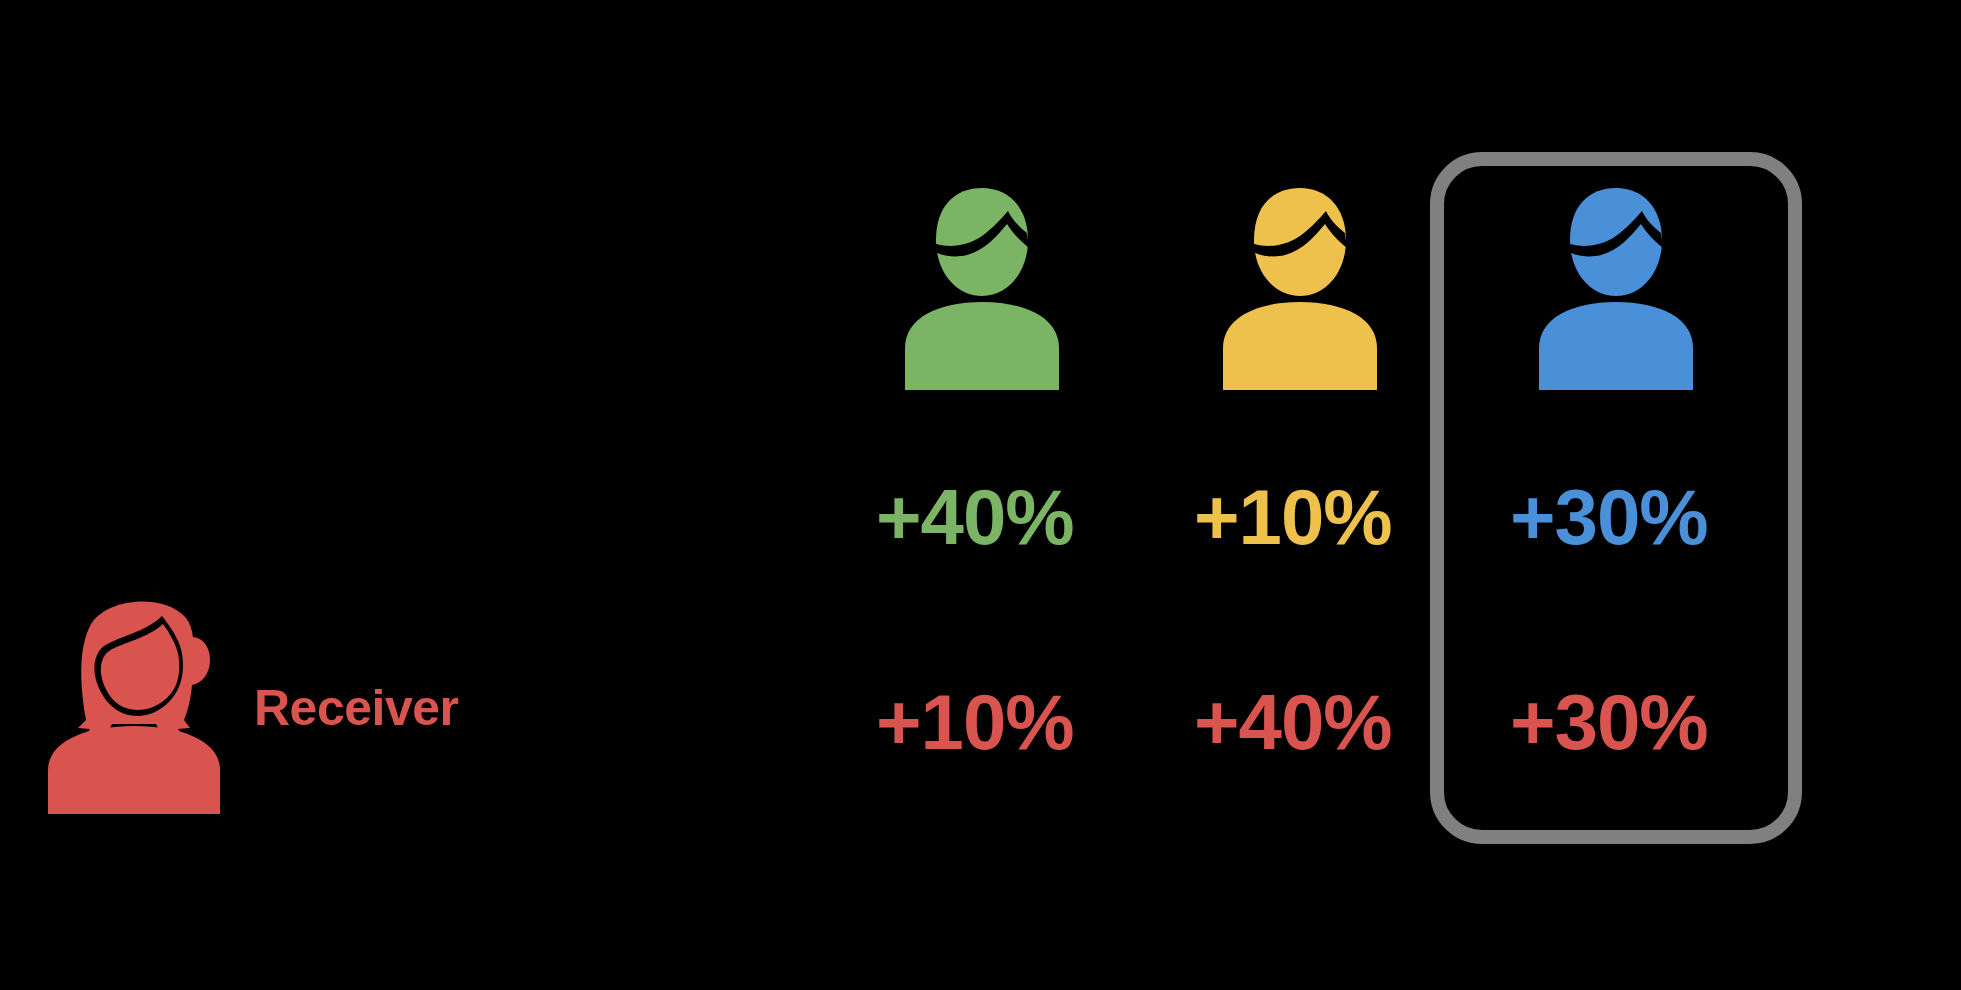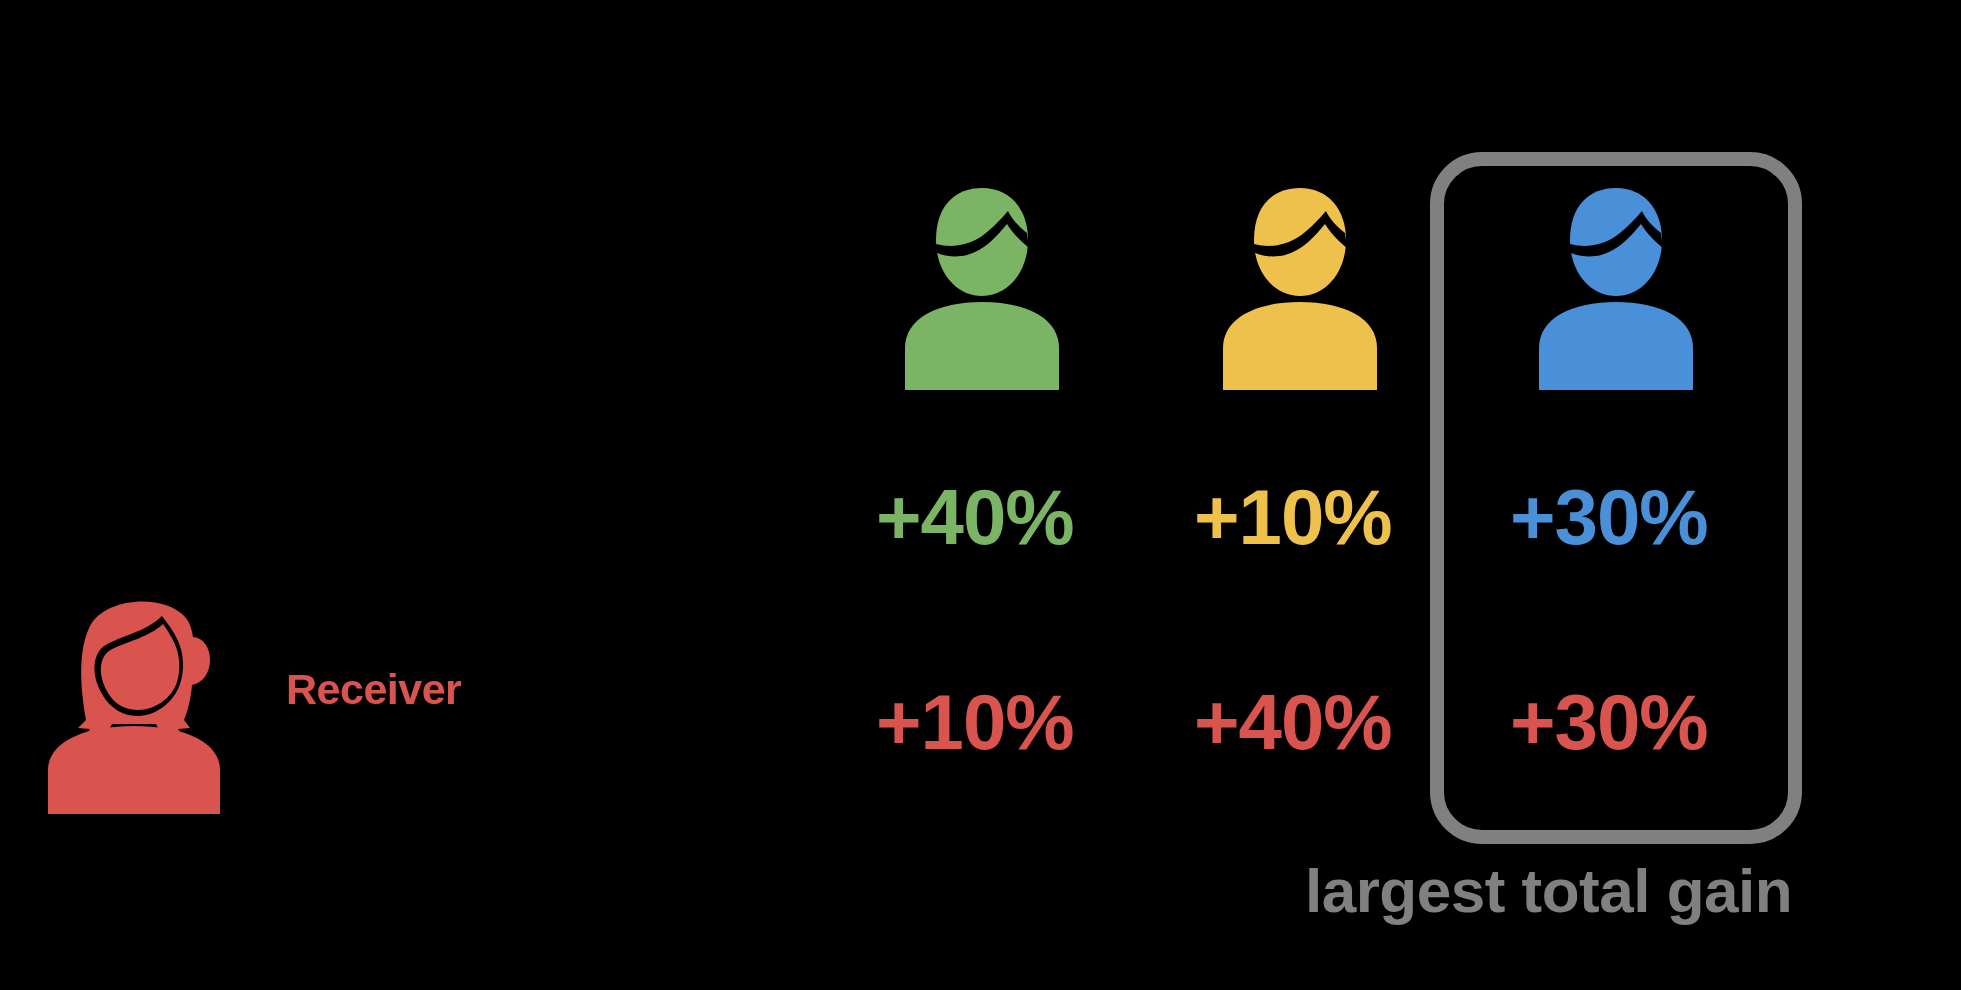--- a/index.html
+++ b/index.html
@@ -23,23 +23,23 @@
   .person{position:absolute;}
   .person svg{display:block;width:100%;height:100%;}
 
   .person-male-green{left:893px;top:178px;width:178px;height:212px;}
   .person-male-yellow{left:1211px;top:178px;width:178px;height:212px;}
   .person-male-blue{left:1527px;top:178px;width:178px;height:212px;}
   .person-female-red{left:38px;top:588px;width:192px;height:226px;}
 
   
   .receiver-label{
-    position:absolute;left:254px;top:668px;
-    font-size:43px;font-weight:bold;letter-spacing:-0.5px;
-    line-height:1;white-space:nowrap;margin-left:32px;
+    position:absolute;left:254px;top:683px;
+    font-size:50px;font-weight:bold;letter-spacing:-0.5px;
+    line-height:1;white-space:nowrap;
   }
 
   .pct{
     position:absolute;
     font-size:78px;font-weight:bold;line-height:1;
     white-space:nowrap;letter-spacing:-1px;
     text-align:left;
   }
   
   .pct-r0c0{left:876px;top:478px;width:212px;}
@@ -118,15 +118,14 @@
   <div class="receiver-label" style="color:#d9534f">Receiver</div>
 
   <div class="pct pct-r0c0" style="color:#7cb465">+40%</div>
   <div class="pct pct-r0c1" style="color:#eec14c">+10%</div>
   <div class="pct pct-r0c2" style="color:#4a90d9">+30%</div>
 
   <div class="pct pct-r1c0" style="color:#d9534f">+10%</div>
   <div class="pct pct-r1c1" style="color:#d9534f">+40%</div>
   <div class="pct pct-r1c2" style="color:#d9534f">+30%</div>
 
-  <div class="caption" style="color:#808080">largest total gain</div>
 
 </div>
 
 </body></html>

